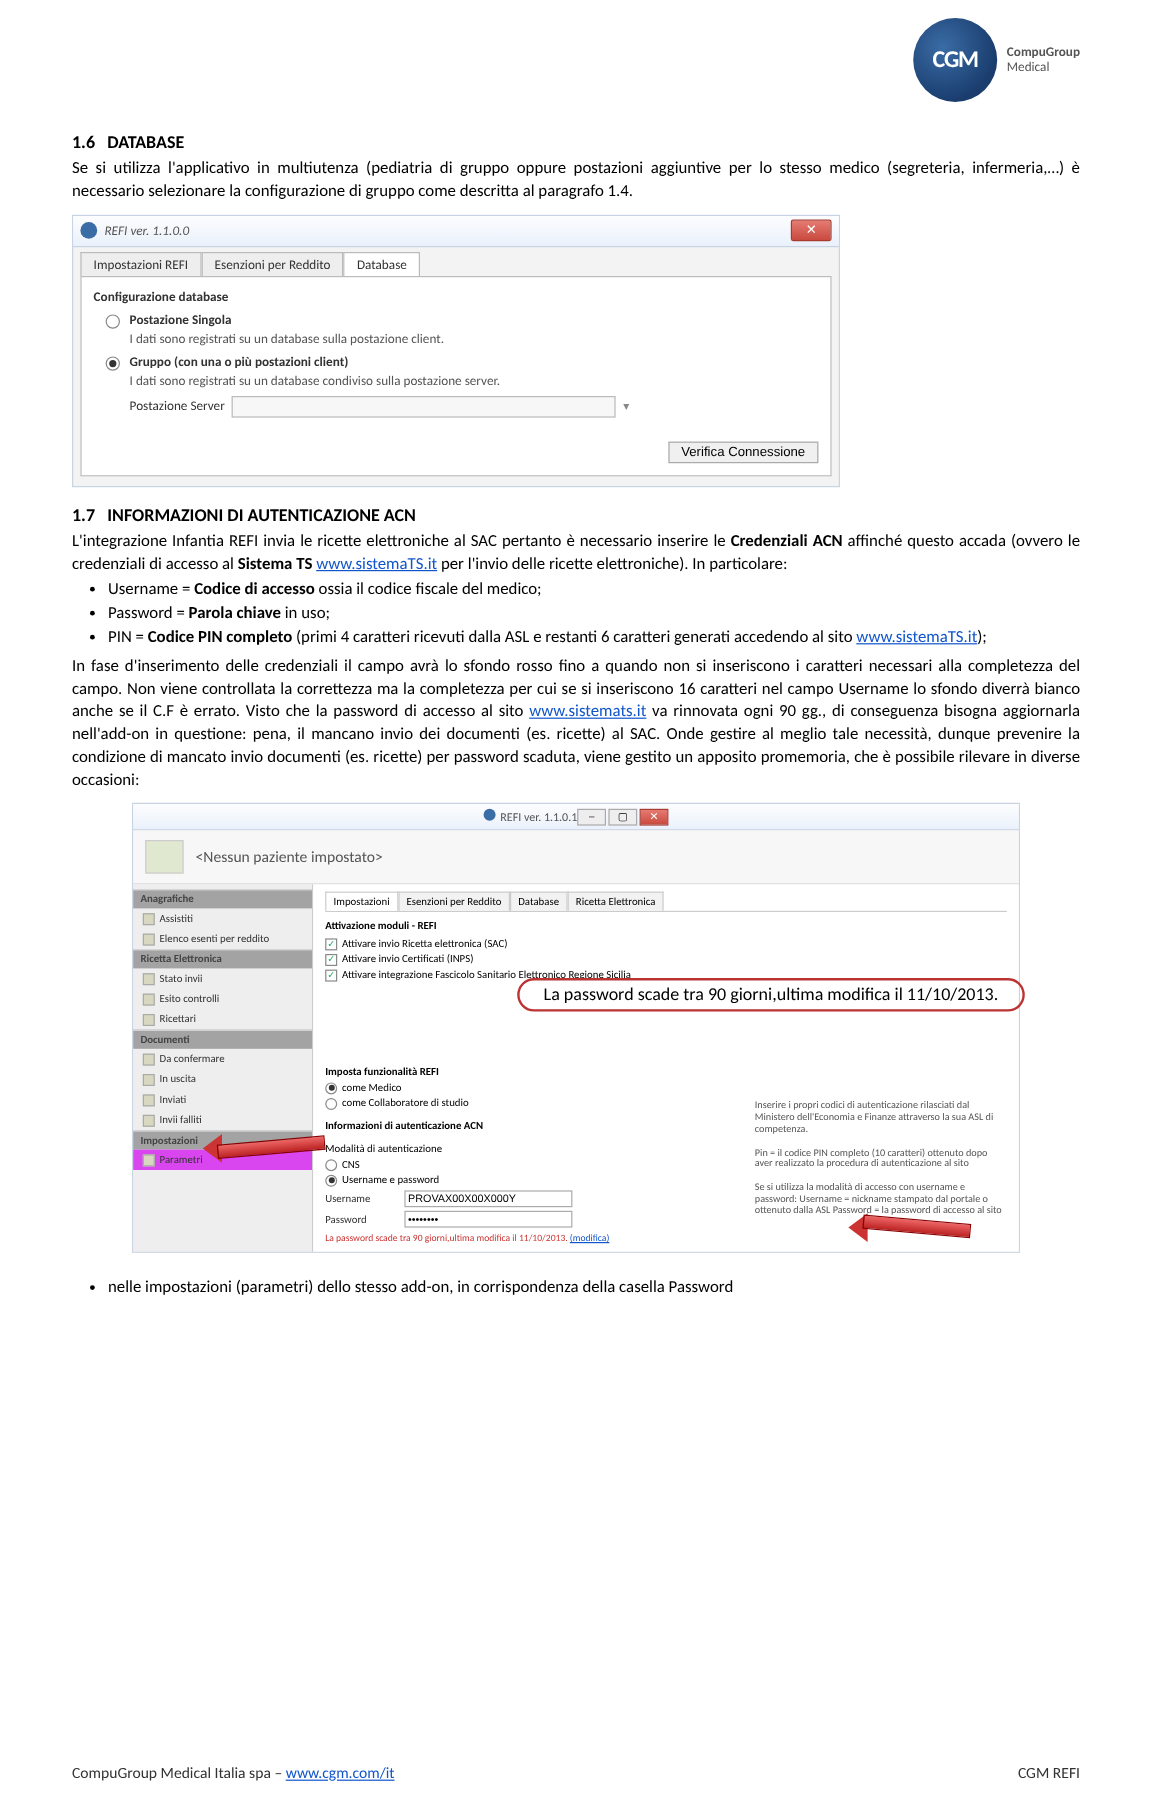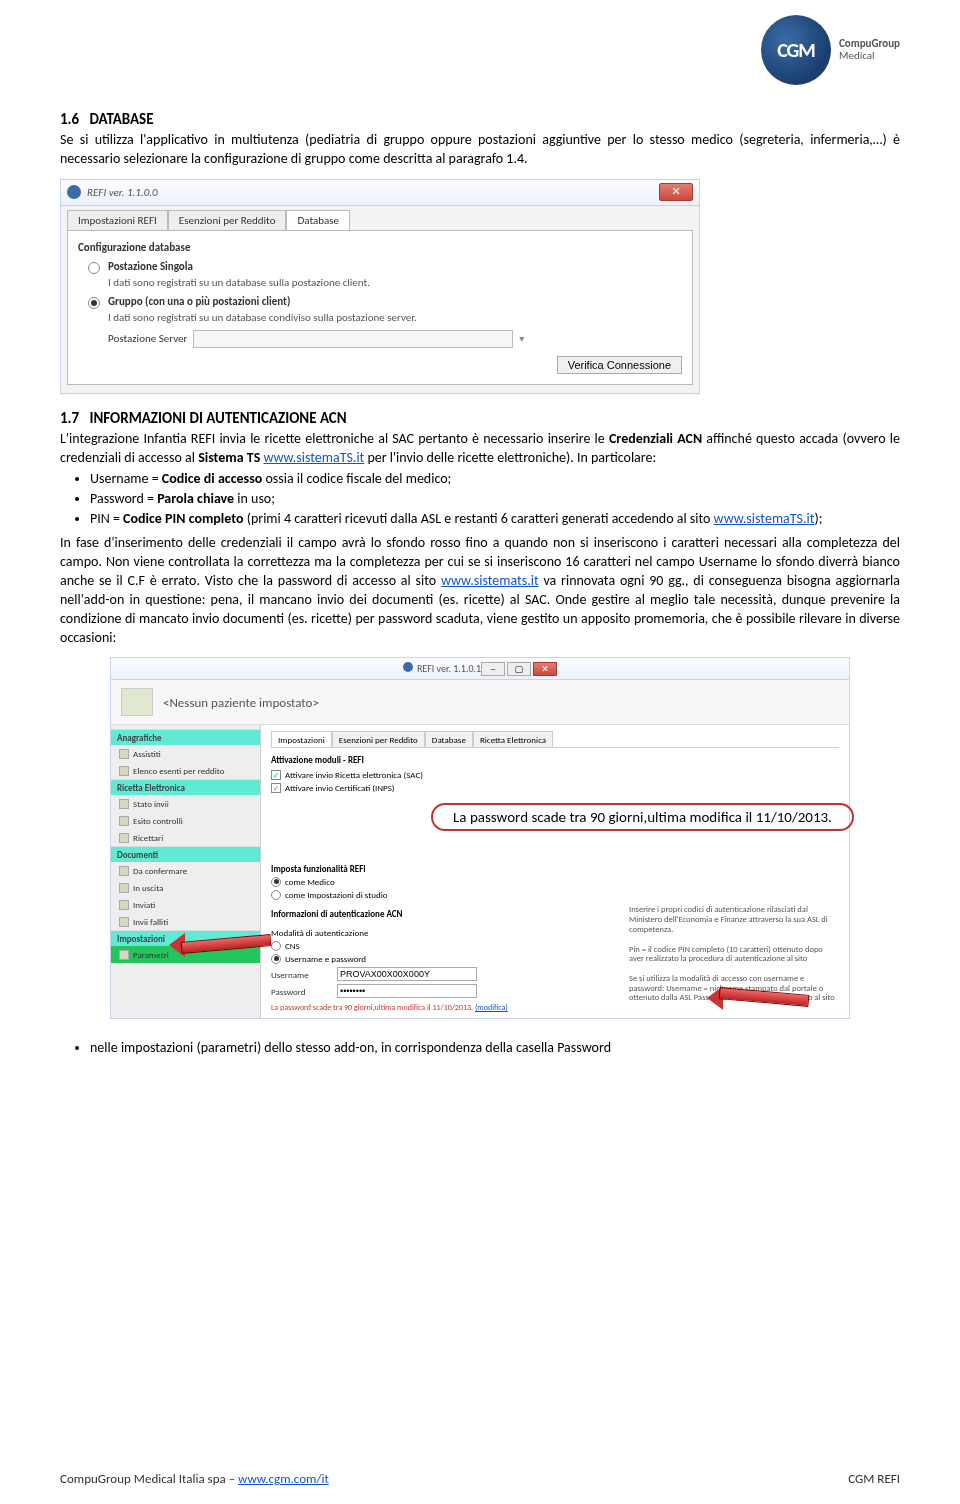--- a/index.html
+++ b/index.html
@@ -82,21 +82,21 @@
     .dlg-tabcontent { border:1px solid #bbb; background:#fff; margin:0 6px 8px 6px; padding:10px; font-size:11px; color:#333;}
     .fieldset-label { font-weight:bold; margin-bottom:6px; }
     .radio-row { display:flex; align-items:flex-start; gap:8px; margin:6px 0 2px 10px;}
     .radio { width:12px; height:12px; border:1px solid #888; border-radius:50%; margin-top:2px; background:#fff; display:flex; align-items:center; justify-content:center;}
     .radio.sel::after { content:""; width:6px; height:6px; border-radius:50%; background:#333;}
     .radio-text b { display:block; }
     .sub { color:#555; margin-left:30px; margin-bottom:6px;}
     .inline-field { display:flex; align-items:center; gap:6px; margin-left:30px;}
     .inline-field input[type=text]{ border:1px solid #bbb; height:18px; width:320px; background:#f7f7f7;}
     .dropdown-ic { color:#888; font-size:10px;}
-    .btn-small { float:right; border:1px solid #aaa; background:#f0f0f0; font-size:11px; padding:2px 10px; margin-top:4px;}
+    .btn-small { float:right; border:1px solid #aaa; background:#f0f0f0; font-size:11px; padding:2px 10px; margin-top:16px;}
     p.justified { text-align: justify; line-height:1.35; font-size:14px;}
     ul.bullets { margin: 2px 0 6px 30px; }
     ul.bullets li { margin:2px 0; font-size:14px; line-height:1.3;}
     a.link { color:#1155cc; text-decoration:underline; }
 
     
     .dialog2 {
       margin: 10px auto 20px auto;
       width: 740px;
       border:1px solid #c8d4e4;
@@ -107,23 +107,23 @@
     .dlg2-titlebar { background:linear-gradient(#fdfdfe,#eaf1fb); border-bottom:1px solid #c8d4e4; height:22px; display:flex; align-items:center; justify-content:center; padding:0 5px;}
     .dlg2-title { font-size:10px; color:#555;}
     .winbtns { display:flex; gap:2px;}
     .winbtn { width:24px; height:14px; border:1px solid #aaa; background:#eee; font-size:9px; text-align:center; line-height:12px;}
     .winbtn.close { background:linear-gradient(#e57b72,#c94a3f); border-color:#a83a30; color:#fff;}
     .patient-bar { display:flex; align-items:center; gap:10px; padding:8px 10px; background:#f7f7f7; border-bottom:1px solid #ddd;}
     .avatar-ic { width:32px; height:28px; background:#e0e8d0; border:1px solid #ccc;}
     .patient-label { font-size:13px; color:#555;}
     .d2-body { display:flex; }
     .sidebar { width:150px; background:#eee; border-right:1px solid #ccc; padding:4px 0; font-size:9px;}
-    .side-section { padding:2px 6px; font-weight:bold; color:#444; background:#5eead4; border-top:1px solid #ddd;}
+    .side-section { padding:2px 6px; font-weight:bold; color:#444; background:#a3a3a3; border-top:1px solid #ddd;}
     .side-item { padding:3px 8px; display:flex; gap:4px; align-items:center; color:#333;}
-    .side-item.sel { background:#22c55e;}
+    .side-item.sel { background:#d946ef;}
     .small-ic { width:10px; height:10px; background:#d8d8c0; border:1px solid #aaa;}
     .main-panel { flex:1; background:#fff; padding:6px 10px; position:relative;}
     .tabsrow { display:flex; font-size:9px; border-bottom:1px solid #ccc; gap:0;}
     .tabsrow span { padding:2px 6px; border:1px solid #ccc; border-bottom:none; background:#f2f2f2;}
     .tabsrow span.active { background:#fff;}
     .panel-title { font-weight:bold; font-size:9px; margin:6px 0 4px 0;}
     .chk-row { font-size:9px; margin:2px 0; display:flex; gap:4px; align-items:center;}
     .chk { width:10px; height:10px; border:1px solid #888; background:#fff; display:flex; align-items:center; justify-content:center; font-size:8px; color:#2a6;}
     .chk.on::after { content:"✓"; }
     .pwd-bubble {
@@ -345,32 +345,36 @@
         </div>
         <div class="panel-title">Attivazione moduli - REFI</div>
         <div class="chk-row">
             <span class="chk on"></span>
             <span>Attivare invio Ricetta elettronica (SAC)</span>
           </div>
         <div class="chk-row">
             <span class="chk on"></span>
             <span>Attivare invio Certificati (INPS)</span>
           </div>
+        <div class="chk-row">
+            <span class="chk on"></span>
+            <span>Attivare integrazione Fascicolo Sanitario Elettronico Regione Sicilia</span>
+          </div>
 
         <div class="pwd-bubble">La password scade tra 90 giorni,ultima modifica il 11/10/2013.</div>
 
         <div class="form-area">
           <div class="section-label">Imposta funzionalità REFI</div>
           <div class="chk-row">
               <span class="radio-sm sel"></span>
               <span>come Medico</span>
             </div>
           <div class="chk-row">
               <span class="radio-sm"></span>
-              <span>come Impostazioni di studio</span>
+              <span>come Collaboratore di studio</span>
             </div>
 
           <div class="section-label">Informazioni di autenticazione ACN</div>
           <div class="section-label" style="font-weight:normal;">Modalità di autenticazione</div>
           <div class="chk-row">
               <span class="radio-sm"></span>
               <span>CNS</span>
             </div>
           <div class="chk-row">
               <span class="radio-sm sel"></span>

